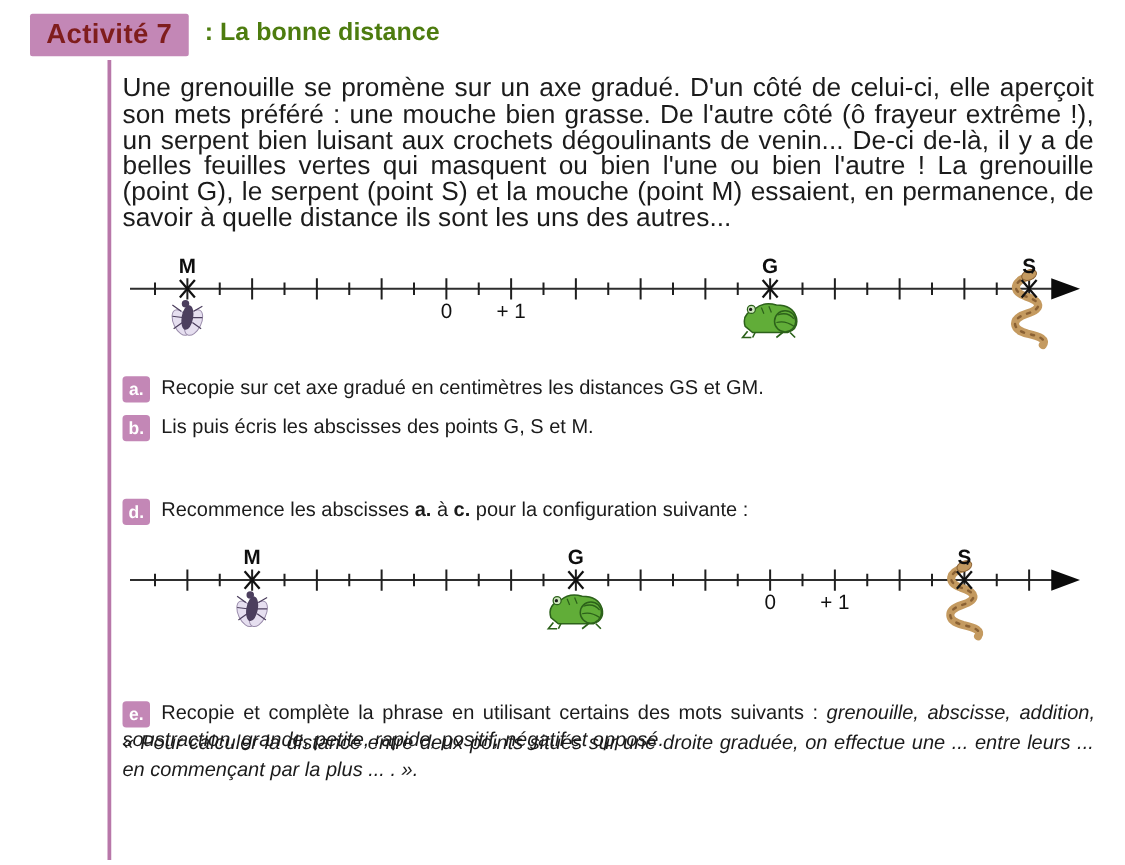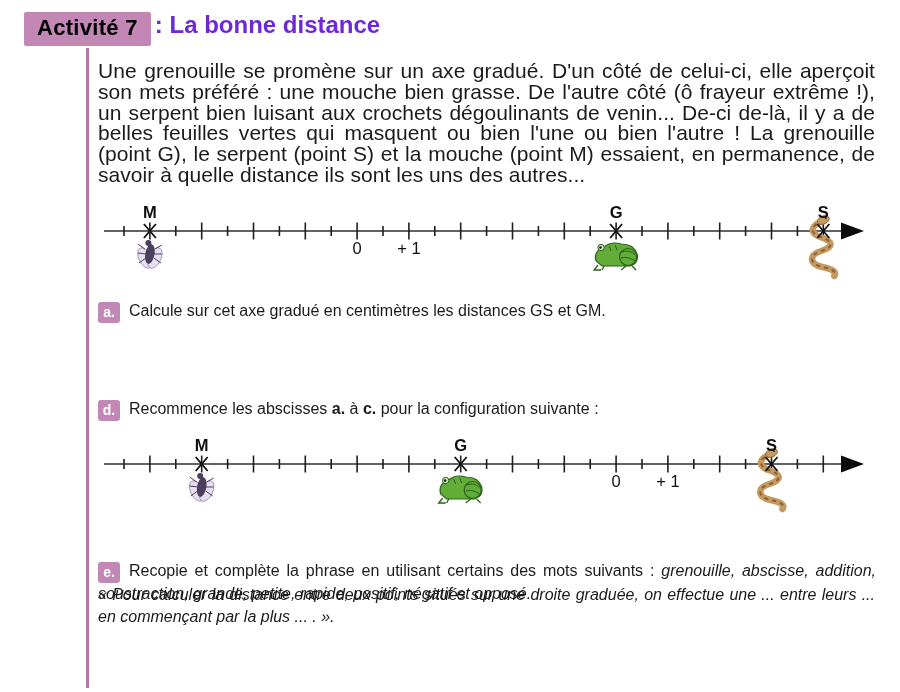--- a/index.html
+++ b/index.html
@@ -1,23 +1,23 @@
 <!DOCTYPE html>
 <html style="--accent: #c387b6; --accent2: #b877a9;"><head>
 <meta charset="utf-8">
 <style>
   *{margin:0;padding:0;box-sizing:border-box}
   html,body{background:#ffffff}
   body{width:900px;height:692px;font-family:"Liberation Sans","DejaVu Sans",sans-serif;color:#1b1b1b}
   .page{position:relative;width:900px;height:692px;background:#fff;overflow:hidden}
   .abs{position:absolute}
   .header{left:24px;top:11px;white-space:nowrap}
-  .badge-title{display:inline-block;background:var(--accent,#c387b6);color:#000000;font-weight:bold;
+  .badge-title{display:inline-block;background:var(--accent,#c387b6);color:#7f1d1d;font-weight:bold;
     font-size:22px;line-height:1;padding:5px 13px 7px;border-radius:2px;letter-spacing:.3px}
-  .title{font-weight:bold;font-size:24px;color:#6d28d9;margin-left:4px;vertical-align:2px}
+  .title{font-weight:bold;font-size:20px;color:#4d7c0f;margin-left:13px;vertical-align:2px}
   .vbar{left:86px;top:48px;width:3px;height:640px;background:var(--accent2,#b877a9)}
   .intro{left:98px;top:61px;width:777px;font-size:21px;line-height:20.8px;text-align:justify;letter-spacing:.05px}
   .numline{left:90px;width:790px;height:92px}
   .numline svg{display:block;font-family:inherit}
   .q{left:98px;width:778px;font-size:16px;line-height:21px}
   .qbadge{display:inline-block;background:var(--accent,#c387b6);color:#fff;font-weight:bold;
     font-size:14px;line-height:1;padding:3px 4px 4px;border-radius:3px;min-width:22px;text-align:center;
     margin-right:9px;vertical-align:-1px}
   .qpara{text-align:justify;line-height:21.8px}
   .quote{left:98px;top:584px;width:777px;font-size:16px;font-style:italic;line-height:21.8px;text-align:justify}
@@ -98,23 +98,26 @@
       <ellipse cx="0" cy="25" rx="6.2" ry="4" transform="rotate(-22 0 25)" fill="#c49a60" stroke="#8a6134" stroke-width="0.8"></ellipse>
       <circle cx="2.5" cy="23" r="0.9" fill="#1a1a1a"></circle>
     </g>
         <line x1="727.3" y1="29" x2="739.3" y2="43" stroke="#111" stroke-width="1.8"></line>
         <line x1="739.3" y1="29" x2="727.3" y2="43" stroke="#111" stroke-width="1.8"></line>
         <text x="733.3" y="23" text-anchor="middle" font-size="16.5" font-weight="600" fill="#0e0e0e">S</text>
       </svg>
   </div>
 
   <div class="abs q" style="top:300px">
-    <span class="qbadge">a.</span><span>Calcule sur cet axe gradué en centimètres les distances GS et GM.</span>
+    <span class="qbadge">a.</span><span>Recopie sur cet axe gradué en centimètres les distances GS et GM.</span>
   </div>
 
+  <div class="abs q" style="top:331px">
+    <span class="qbadge">b.</span><span>Lis puis écris les abscisses des points G, S et M.</span>
+  </div>
 
 
   <div class="abs q" style="top:398px">
     <span class="qbadge">d.</span><span><span>Recommence les abscisses </span><b>a.</b><span> à </span><b>c.</b><span> pour la configuration suivante&nbsp;:</span></span>
   </div>
 
   <div class="abs numline" style="top:428px">
     <svg id="numline-1" width="790" height="92" viewBox="0 0 790 92">
         <line x1="14" y1="36" x2="752" y2="36" stroke="#2e2e2e" stroke-width="1.6"></line>
         <path d="M751,27.5 L774,36 L751,44.5 Z" fill="#0b0b0b"></path>

